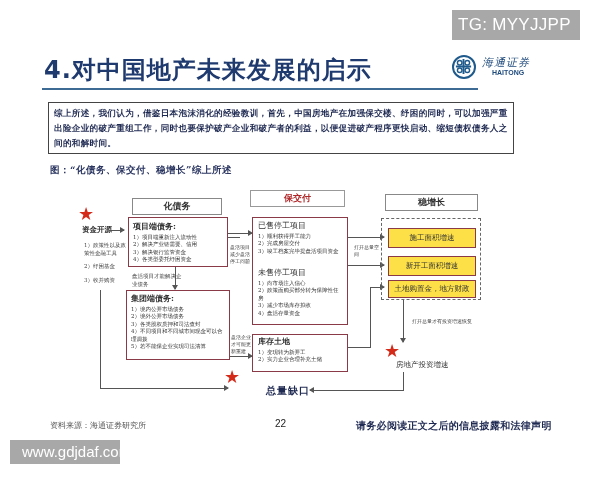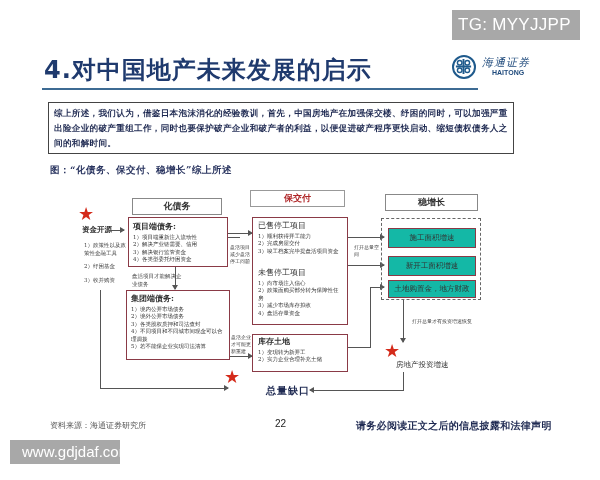--- a/index.html
+++ b/index.html
@@ -69,21 +69,21 @@
     }
     .arrow-d::after {
       content: ""; position: absolute; bottom: -1px; left: -3px;
       border-top: 5px solid #555; border-left: 3.5px solid transparent; border-right: 3.5px solid transparent;
     }
 
     .star { color: #d42a1a; font-size: 18px; line-height: 18px; font-family: "DejaVu Sans", sans-serif; }
 
     .dashed-box { border: 1.2px dashed #666; }
     .grow-item {
-      height: 20px; border: 1.5px solid #8a3a46; background: #14b8a6;
+      height: 20px; border: 1.5px solid #8a3a46; background: #fde047;
       font-size: 7.5px; text-align: center; line-height: 17px; color: #333;
     }
 
     .footer-src { left: 50px; top: 420px; font-size: 8px; color: #555; }
     .footer-page { left: 275px; top: 418px; font-size: 10px; color: #222; font-family: "Liberation Sans", sans-serif; }
     .footer-note { left: 356px; top: 419px; font-size: 10px; font-weight: bold; color: #1f2a52; letter-spacing: 0.3px; }
     .gap-label { left: 266px; top: 384px; font-size: 10px; font-weight: bold; color: #1f2a52; letter-spacing: 1px; }
   </style>
 </head>
 <body>

